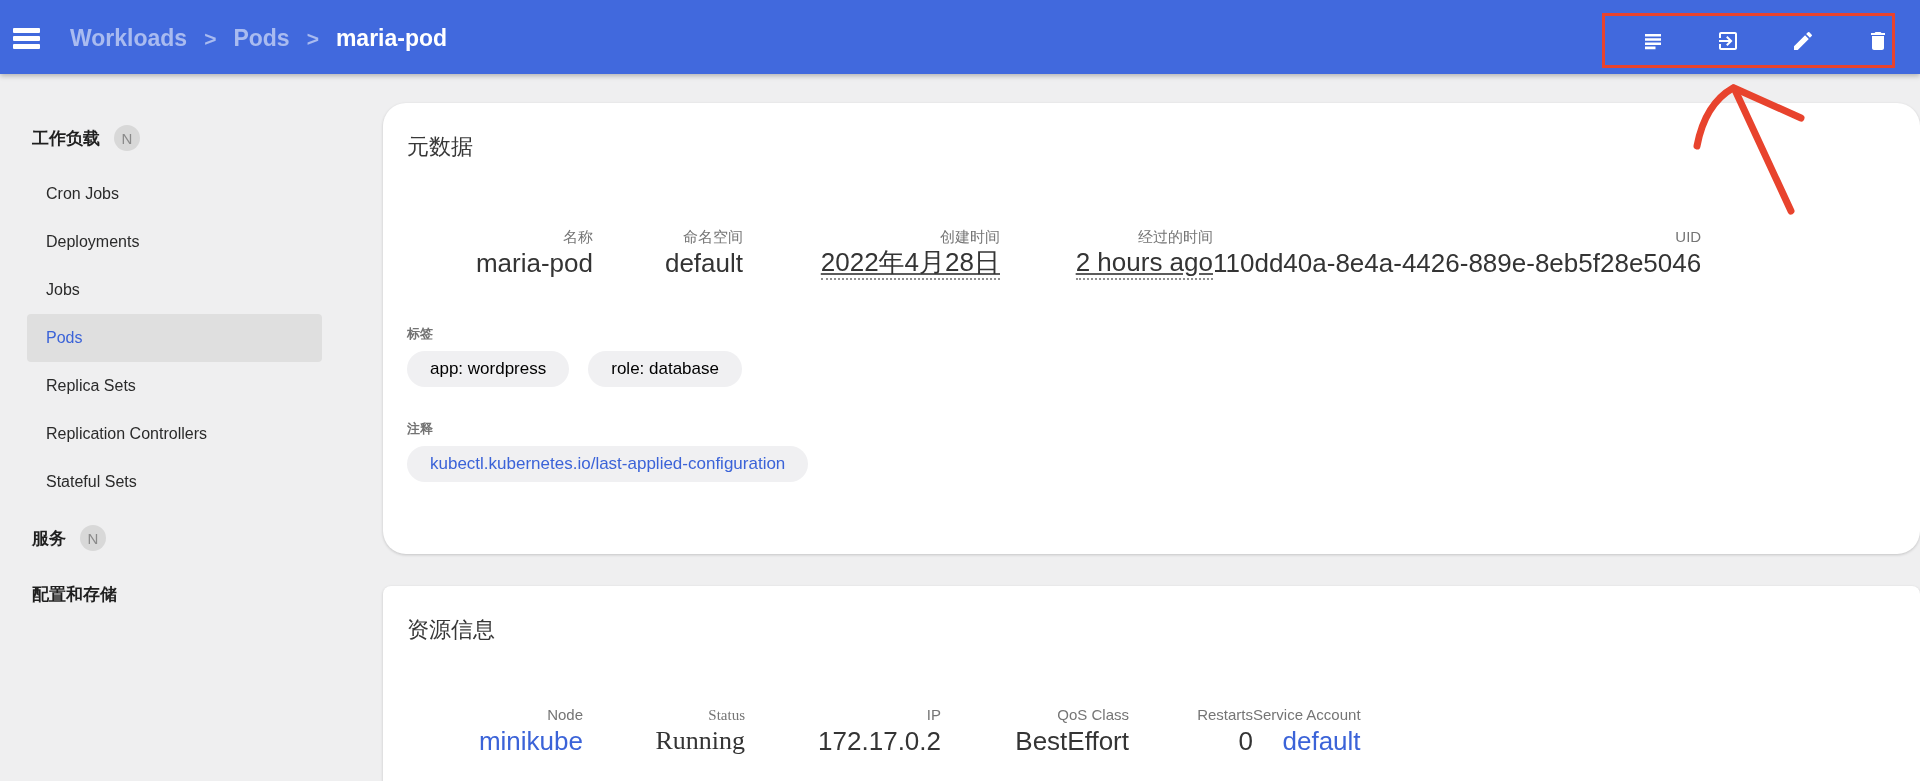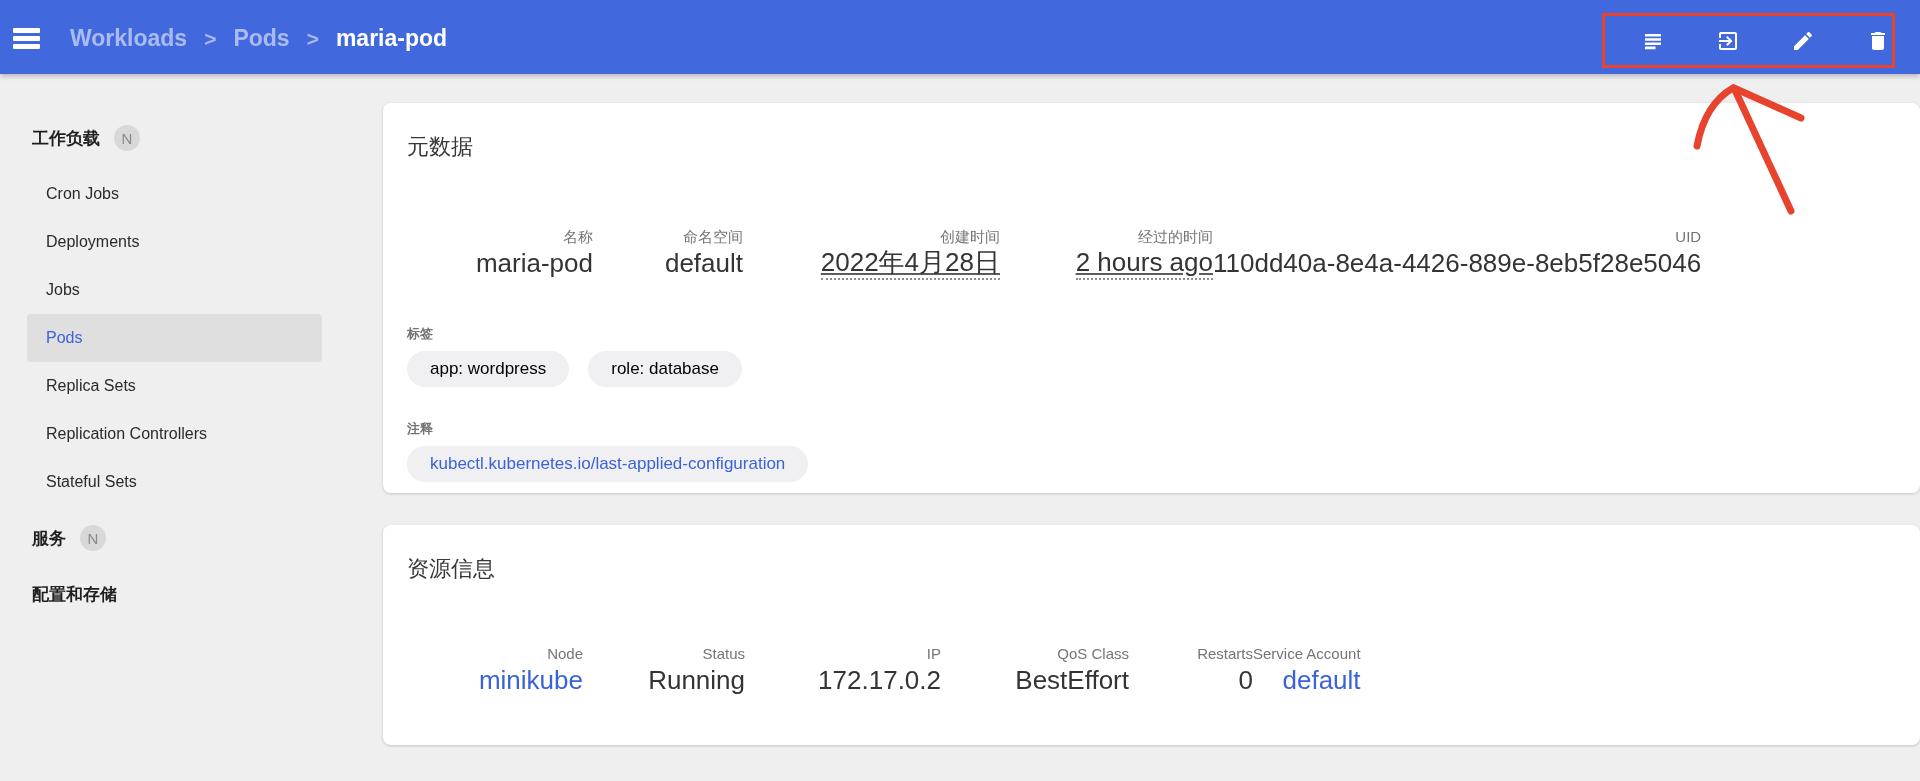--- a/index.html
+++ b/index.html
@@ -42,33 +42,33 @@
   .side-item { height:48px; margin-left:27px; width:295px; border-radius:4px;
                display:flex; align-items:center; padding-left:19px; font-size:16px;
                color:#2A2A2A; cursor:pointer; }
   .side-item.selected { background:#DFDFDF; color:#3B63D8; }
 
   
   .main { position:absolute; top:74px; left:383px; right:0; bottom:0; padding-top:29px; }
   .card { background:#fff; border-radius:8px; box-shadow:0 1px 3px rgba(0,0,0,.18);
           padding:0 24px; width:1537px; }
   .card-title { font-size:22px; font-weight:400; color:#383838; padding-top:30px; line-height:28px; }
-  .card.metadata { height:390px; }
+  .card.metadata { height:451px;border-radius:23px; }
   .card.resource { height:220px; margin-top:32px; }
 
   .fields-row { display:flex;text-align:right; }
   .meta-row { margin-top:68px; }
   .res-row  { margin-top:63px; }
   .field { flex:0 0 auto; }
   .meta-row .field:nth-child(1){ width:186px; }
   .meta-row .field:nth-child(2){ width:150px; }
   .meta-row .field:nth-child(3){ width:257px; }
   .meta-row .field:nth-child(4){ width:213px; }
   .res-row .field:nth-child(1){ width:176px; }
-  .res-row .field:nth-child(2){ width:162px; }
+  .res-row .field:nth-child(2){ width:162px;font-family:Liberation Serif, serif; }
   .res-row .field:nth-child(3){ width:196px; }
   .res-row .field:nth-child(4){ width:188px; }
   .res-row .field:nth-child(5){ width:124px; }
   .f-label { font-size:15px; color:#757575; line-height:16px; }
   .f-value { font-size:26px; color:#343434; line-height:32px; margin-top:2px; }
   .f-value.u { display:inline-block; text-decoration:underline;
                text-decoration-color:#5c5c5c; border-bottom:2px dotted #8F8F8F;
                padding-bottom:1px; line-height:30px; }
   .f-value.link { color:#3B63D8; cursor:pointer; }
 

